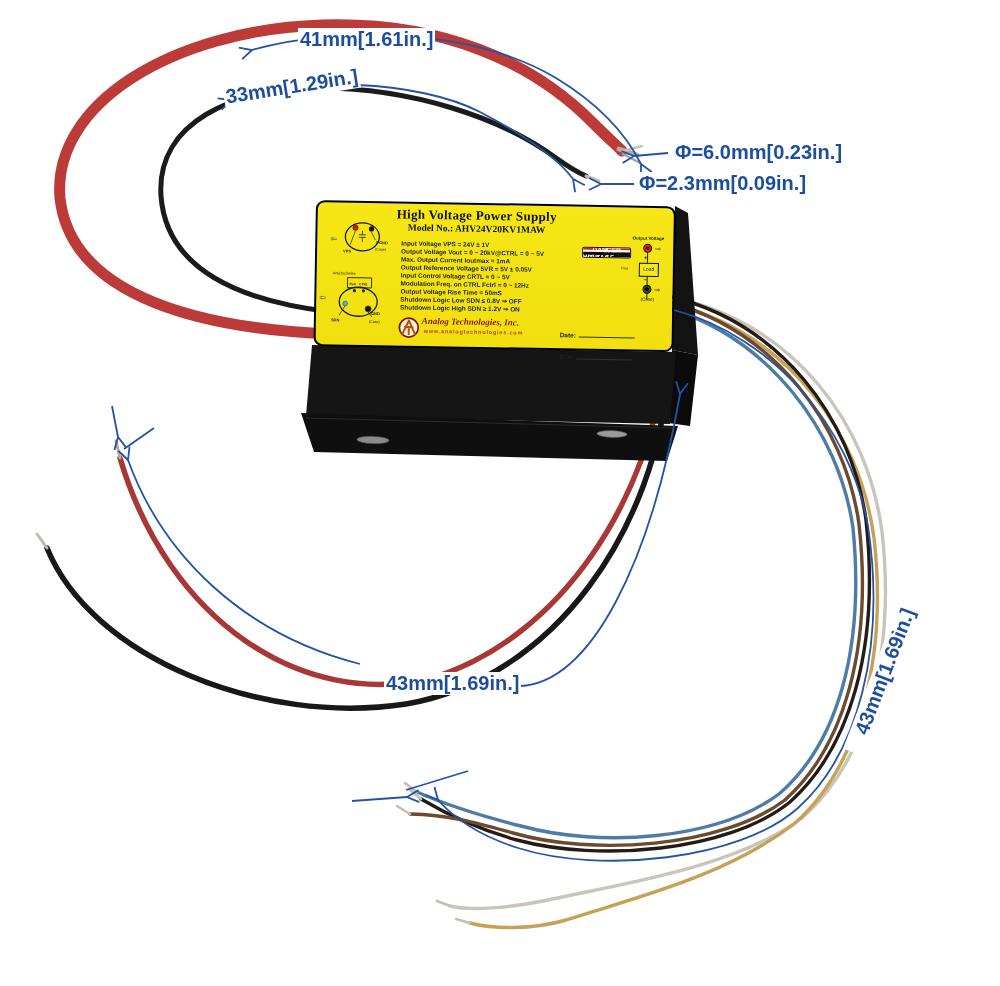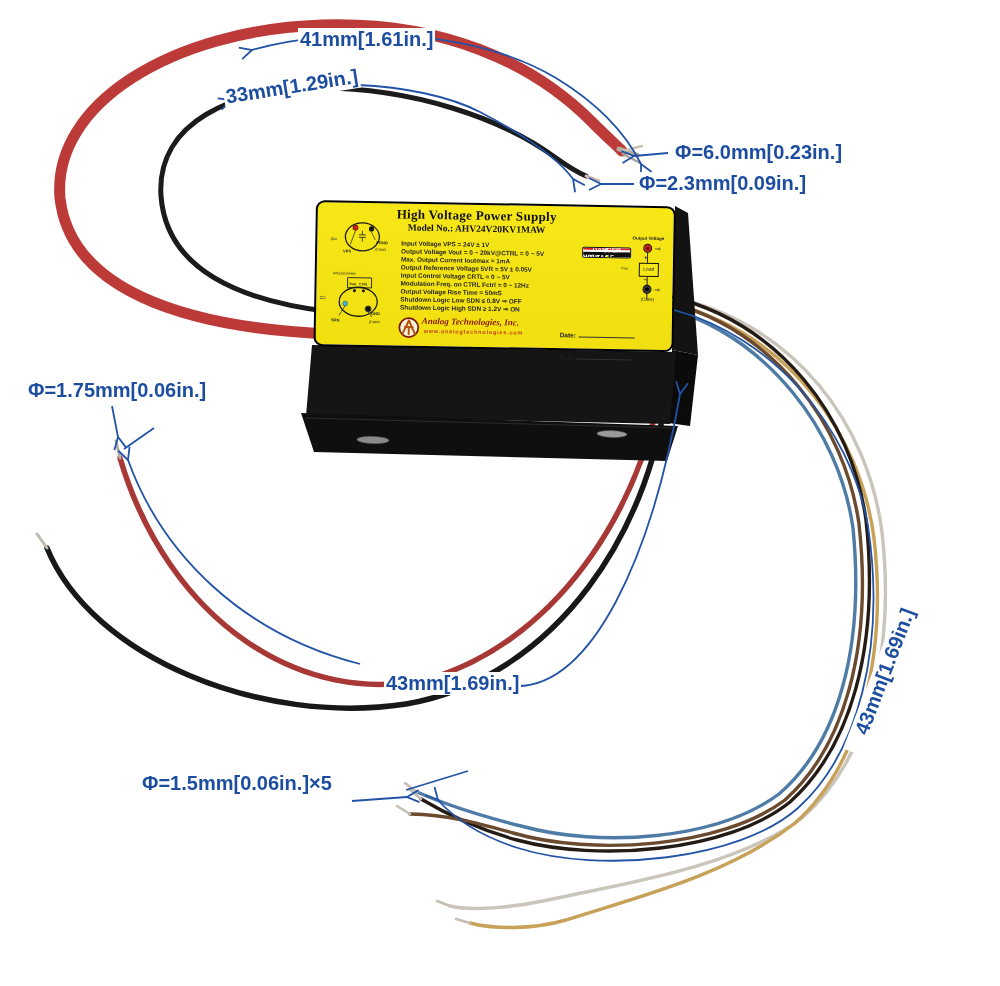--- a/index.html
+++ b/index.html
@@ -238,18 +238,16 @@
       <div class="frow">
         <span class="fl">S. #:</span><span class="line"></span>
       </div>
     </div>
   </div>
 
   <div class="dim-label a41">41mm[1.61in.]</div>
   <div class="dim-label a33">33mm[1.29in.]</div>
   <div class="dim-label a60">Φ=6.0mm[0.23in.]</div>
   <div class="dim-label a23">Φ=2.3mm[0.09in.]</div>
-  <div class="dim-label a175">Φ=1.75mm[0.06in.]</div>
   <div class="dim-label a43b">43mm[1.69in.]</div>
   <div class="dim-label a43r">43mm[1.69in.]</div>
-  <div class="dim-label a15">Φ=1.5mm[0.06in.]×5</div>
 
 </div>
 
 </body></html>

